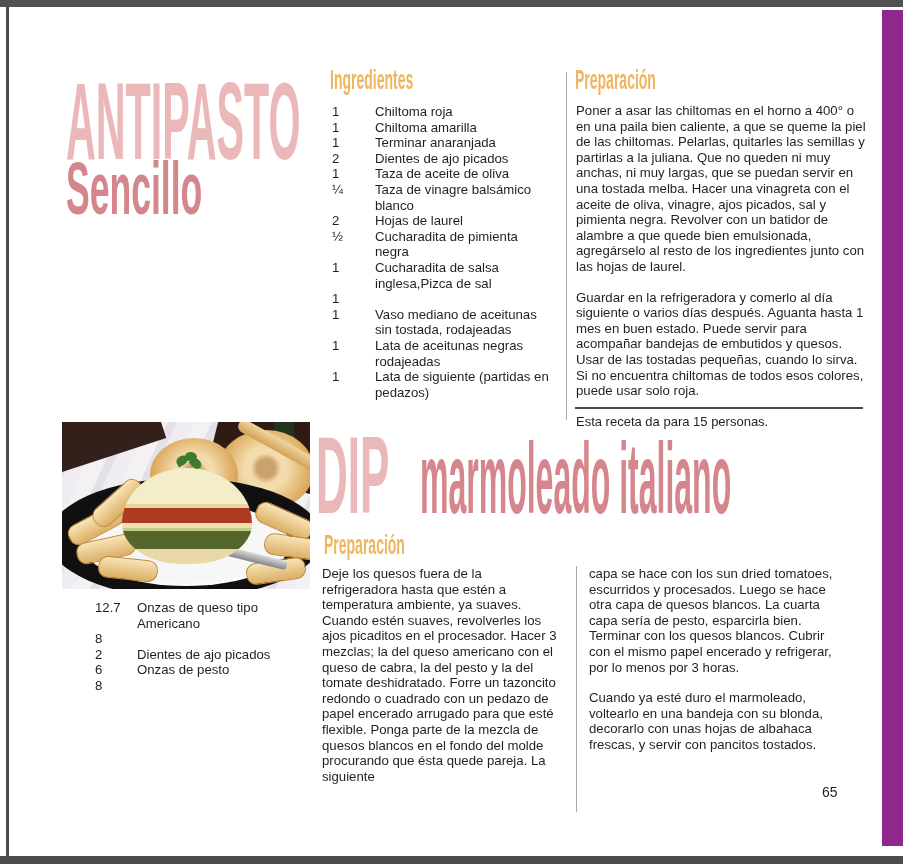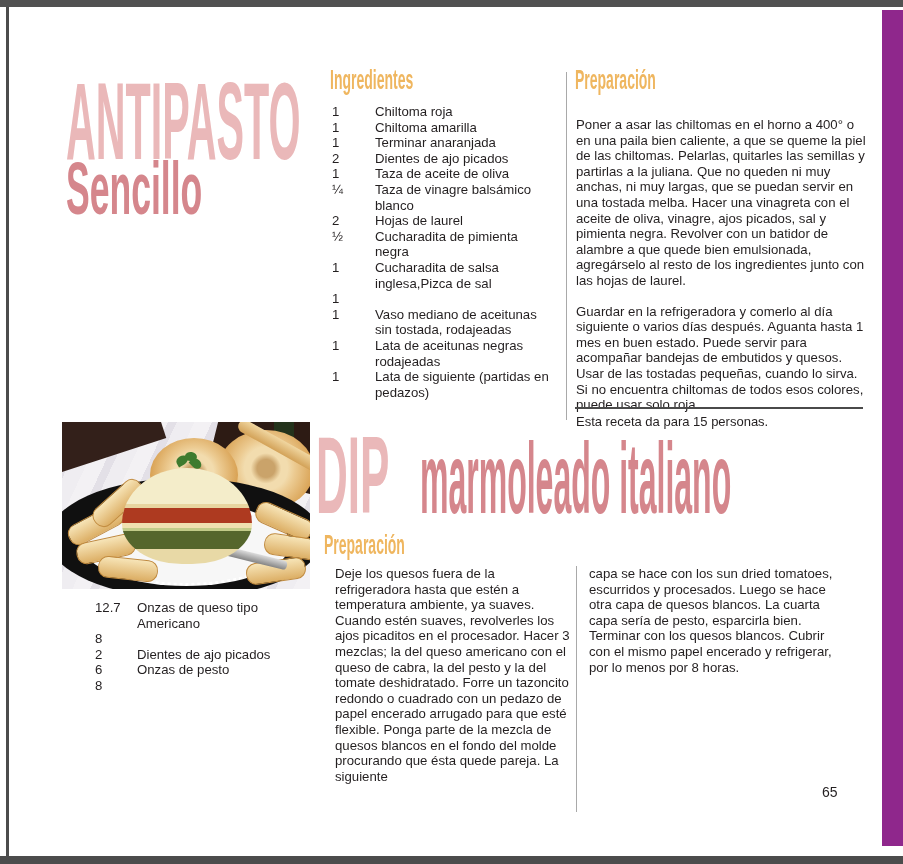--- a/index.html
+++ b/index.html
@@ -27,22 +27,22 @@
 
   
   .body-txt{font-size:13.2px;line-height:15.6px;color:#231f20;}
   .ing-list{position:absolute;display:grid;grid-template-columns:43px 178px;column-gap:0;}
   .ing-list-1{left:332px;top:104px;}
   .ing-list-2{left:95px;top:600px;grid-template-columns:42px 150px;}
   .ing-qty{grid-column:1;}
   .ing-text{grid-column:2;}
   .prep-block{position:absolute;}
   .prep-block p{margin:0 0 15px 0;}
-  .prep1{left:576px;top:117px;width:296px;}
-  .col1{left:335px;top:566px;width:238px;}
+  .prep1{left:576px;top:103px;width:296px;}
+  .col1{left:322px;top:566px;width:238px;}
   .col2{left:589px;top:566px;width:246px;}
   .vdiv{position:absolute;width:1px;background:#a9a9a9;}
   .vdiv1{left:566px;top:72px;height:348px;}
   .vdiv2{left:576px;top:566px;height:246px;}
   .note-rule{position:absolute;left:575px;top:407px;width:288px;height:2px;background:#4a4a4a;}
   .note{position:absolute;left:576px;top:414px;font-size:13px;line-height:16px;}
   .page-num{position:absolute;left:822px;top:784px;font-size:14px;}
 
   
   .photo{position:absolute;left:62px;top:422px;width:248px;height:167px;overflow:hidden;
@@ -167,17 +167,18 @@
     <span class="ing-qty">6</span>
       <span class="ing-text">Onzas de pesto</span>
     <span class="ing-qty">8</span>
   </div>
 
   <div class="prep-block col1 body-txt">
     <p>Deje los quesos fuera de la refrigeradora hasta que estén a temperatura ambiente, ya suaves.  Cuando estén suaves, revolverles los ajos picaditos en el procesador. Hacer 3 mezclas; la del queso americano con el queso de cabra, la del pesto y la del tomate deshidratado. Forre un tazoncito redondo o cuadrado con un pedazo de papel encerado arrugado para que esté flexible.  Ponga parte de la mezcla de quesos blancos en el fondo del molde procurando que ésta quede pareja.  La siguiente</p>
   </div>
   <div class="vdiv vdiv2"></div>
   <div class="prep-block col2 body-txt">
-    <p>capa se hace con los sun dried tomatoes, escurridos y procesados. Luego se hace otra capa de quesos blancos.  La cuarta capa sería de pesto, esparcirla bien. Terminar con los quesos blancos.  Cubrir con el mismo papel encerado y refrigerar, por lo menos por 8  horas.</p>
+    <p>capa se hace con los sun dried tomatoes, escurridos y procesados. Luego se hace otra capa de quesos blancos.  La cuarta capa sería de pesto, esparcirla bien. Terminar con los quesos blancos.  Cubrir con el mismo papel encerado y refrigerar, por lo menos por 3  horas.</p>
+    <p>Cuando ya esté duro el marmoleado, voltearlo en una bandeja con su blonda, decorarlo con unas hojas de albahaca frescas, y servir con pancitos tostados.</p>
   </div>
 
   <div class="page-num">65</div>
 </div>
 
 </body></html>

